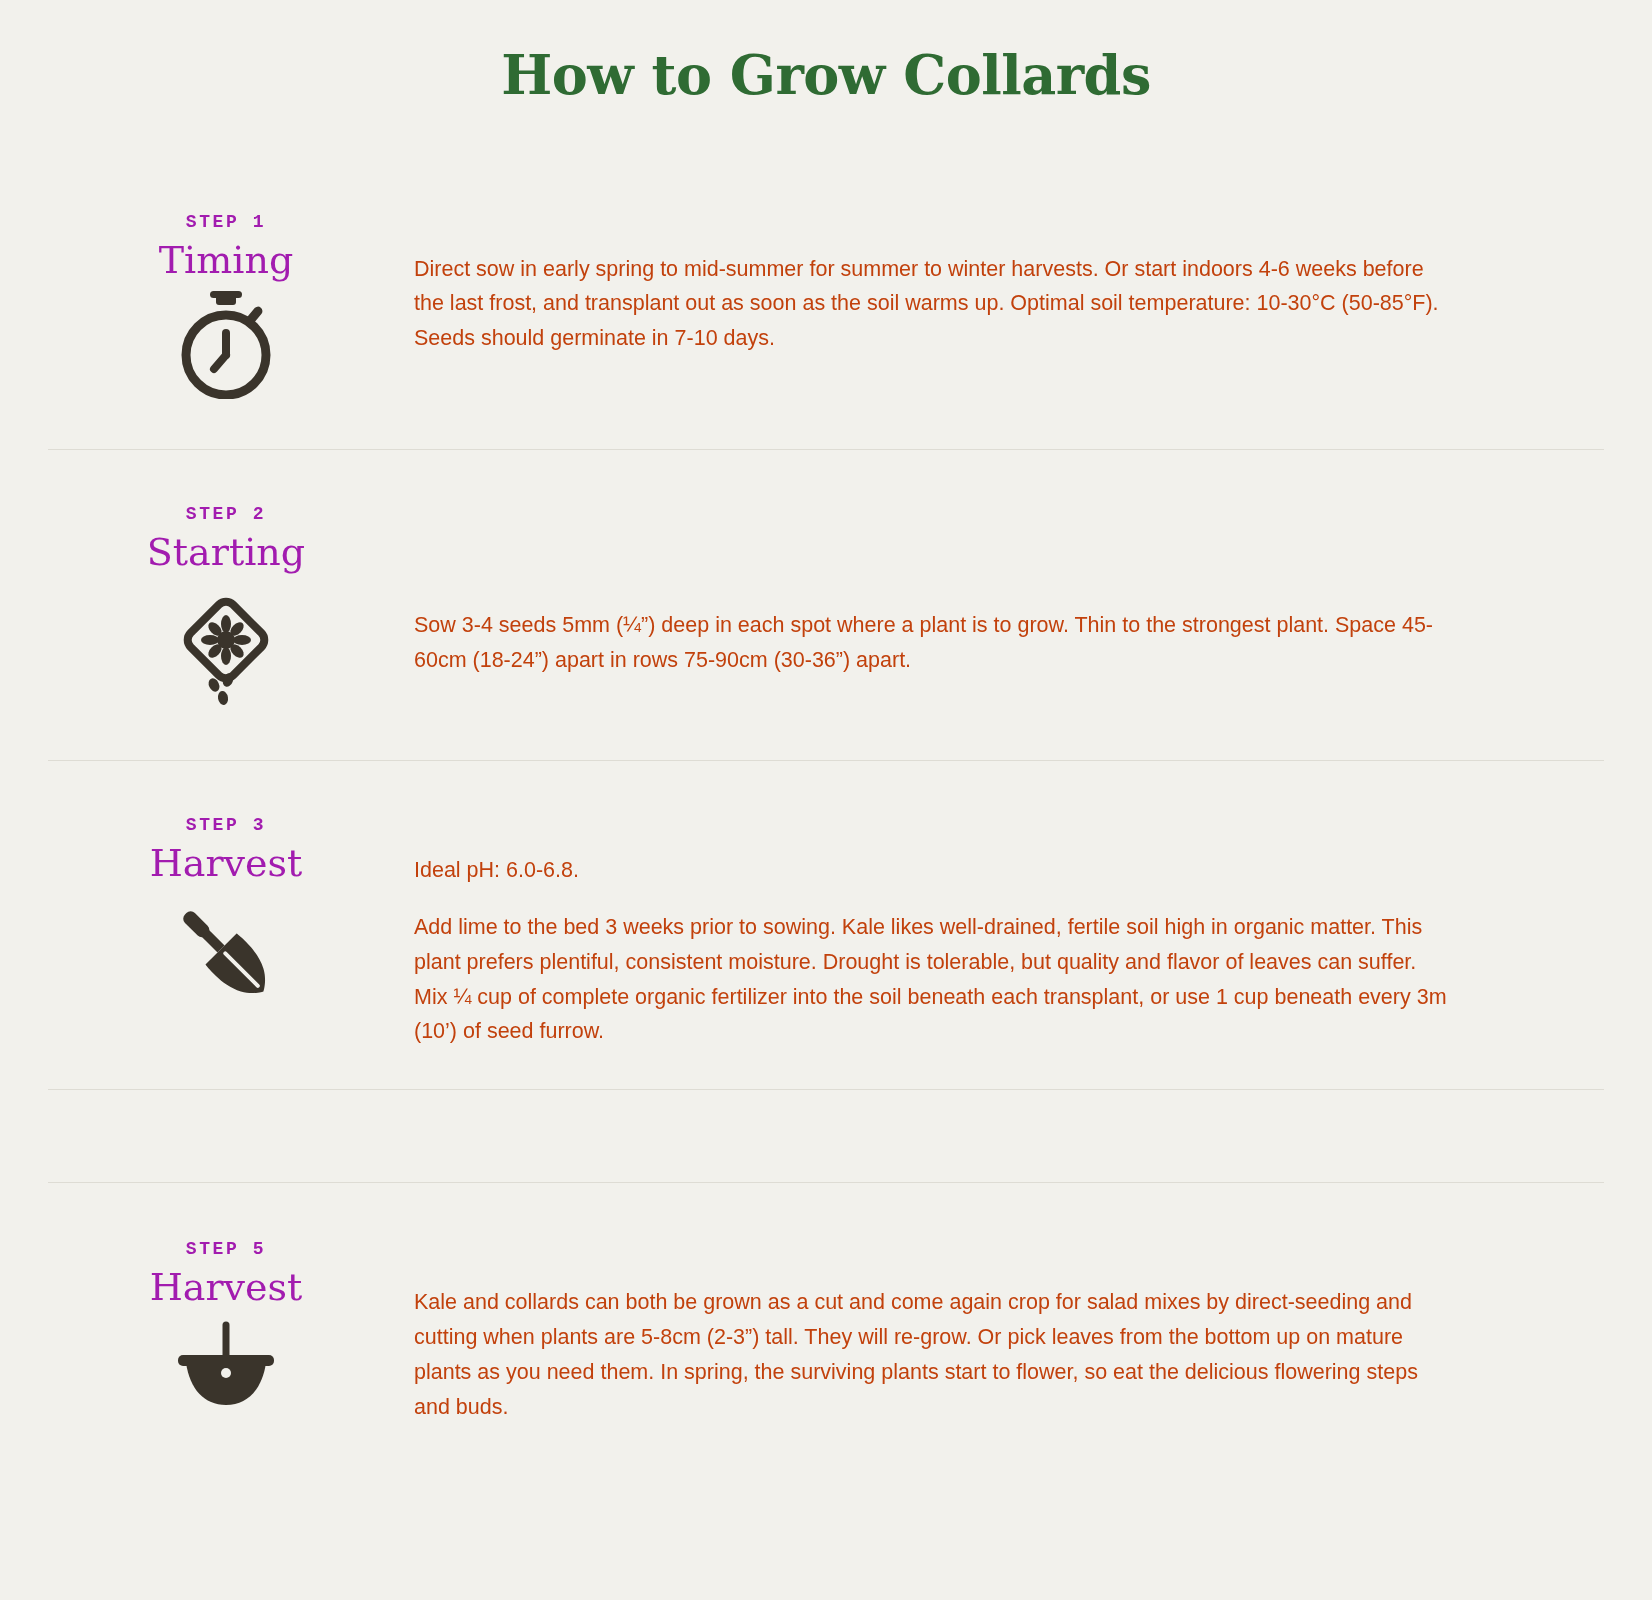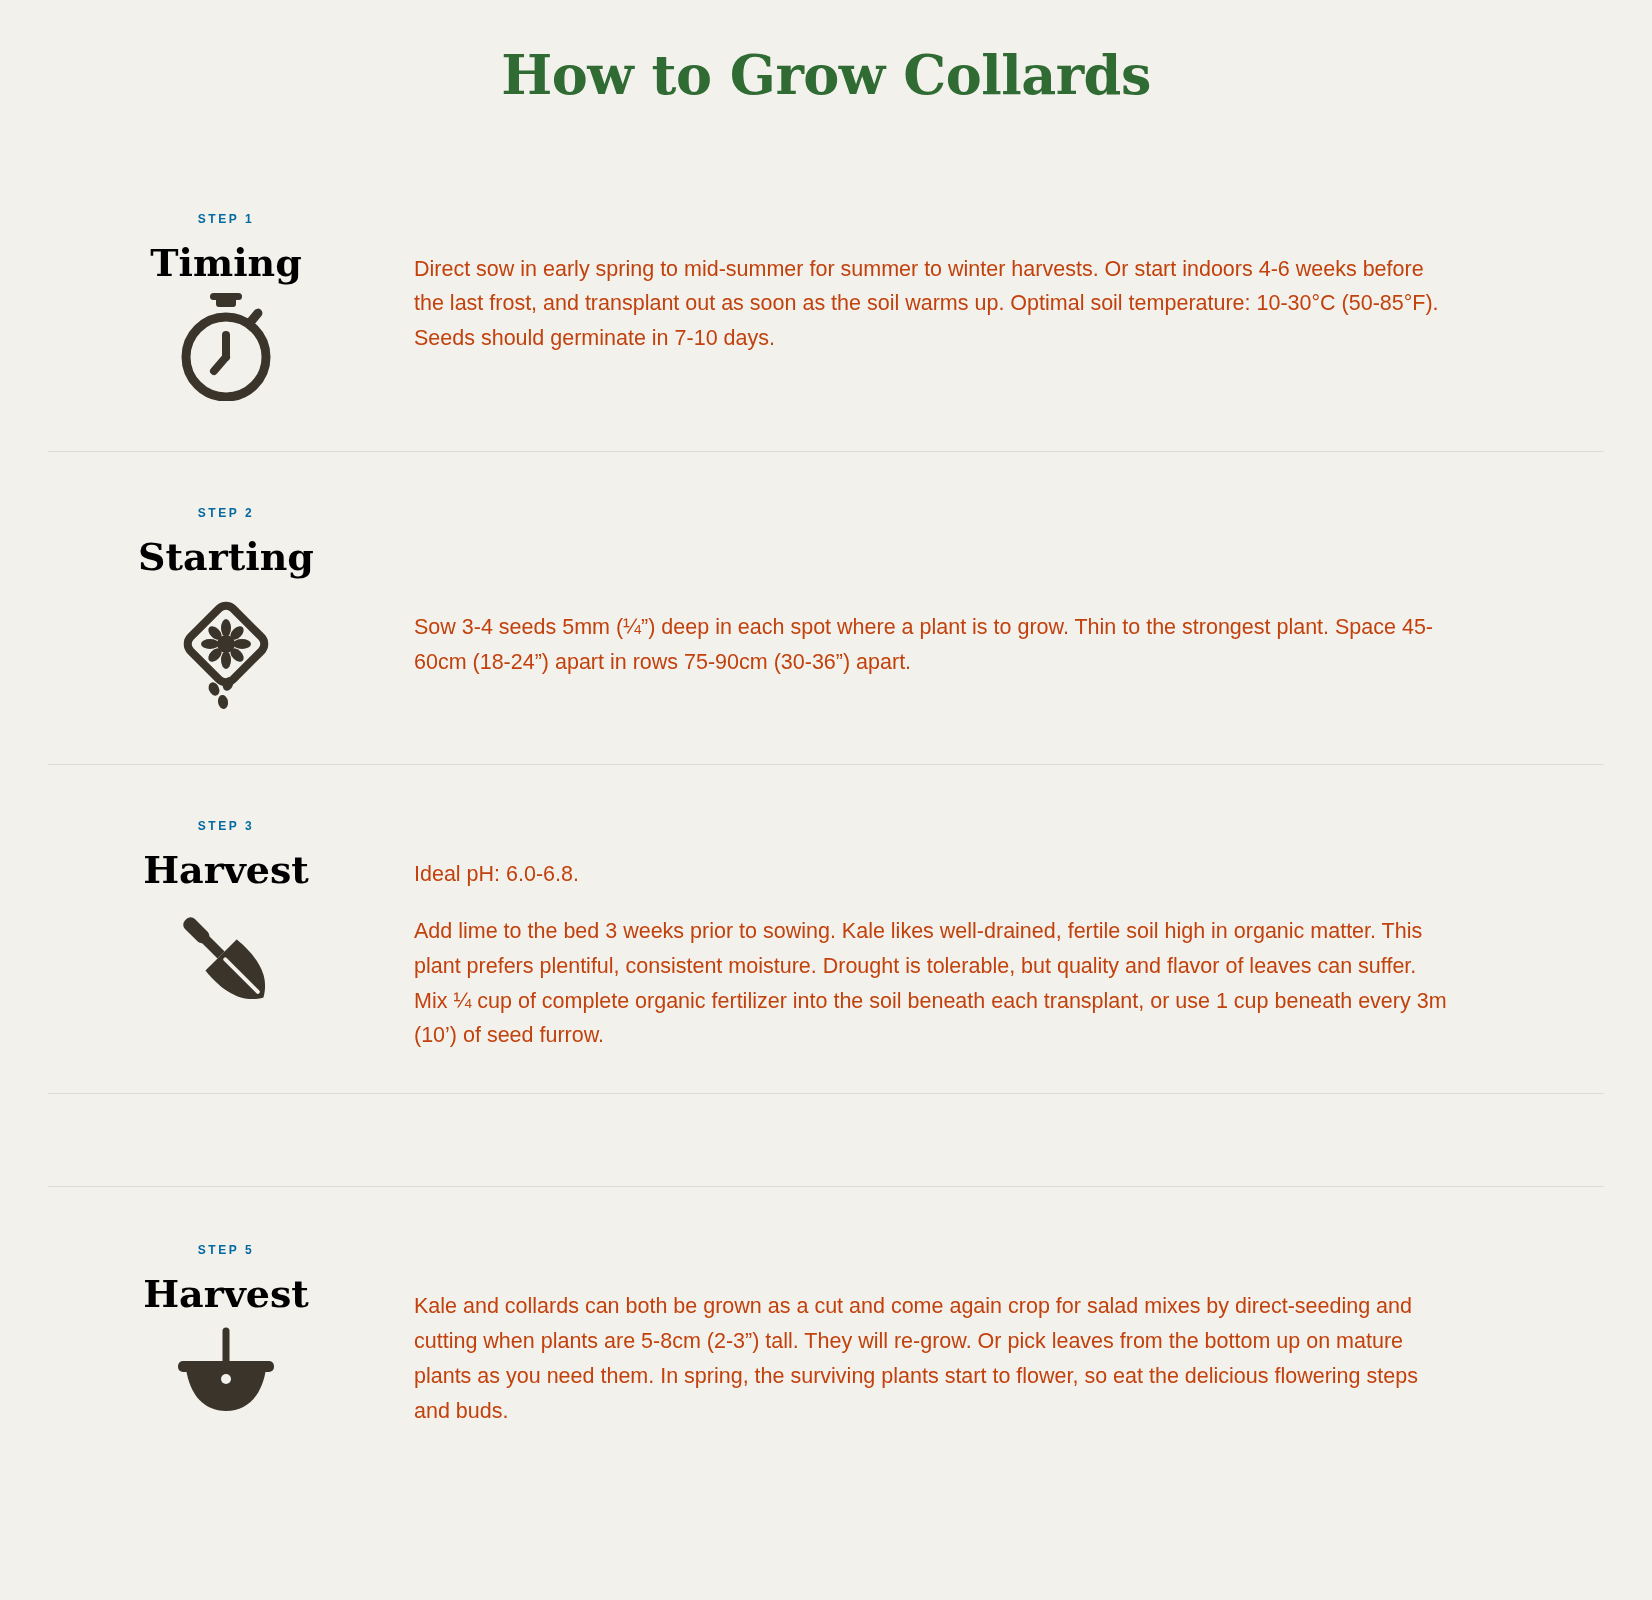--- a/index.html
+++ b/index.html
@@ -47,34 +47,34 @@
     margin: 0 0 0 0;
     width: 100%;
   }
   .step-left {
     width: 356px;
     flex: 0 0 356px;
     text-align: center;
     padding-top: 8px;
   }
   .step-num {
-    font-size: 12px;
+    font-size: 18px;
     font-weight: bold;
     letter-spacing: 2.6px;
     text-transform: uppercase;
-    color: #0369a1;
+    color: #a21caf;
     margin: 0 0 8px 0;
-    font-family: Liberation Sans, sans-serif;
+    font-family: Liberation Mono, monospace;
   }
   .step-name {
     font-family: "DejaVu Serif", "Liberation Serif", serif;
-    font-weight: bold;
+    font-weight: normal;
     font-size: 38px;
-    color: #000000;
-    margin: 16px 0 10px 0;
+    color: #a21caf;
+    margin: 0 0 10px 0;
     line-height: 1.1;
   }
   .step-icon {
     display: block;
     margin: 6px auto 0 auto;
   }
   .step-body {
     flex: 1 1 auto;
     padding-right: 150px;
     padding-left: 10px;

